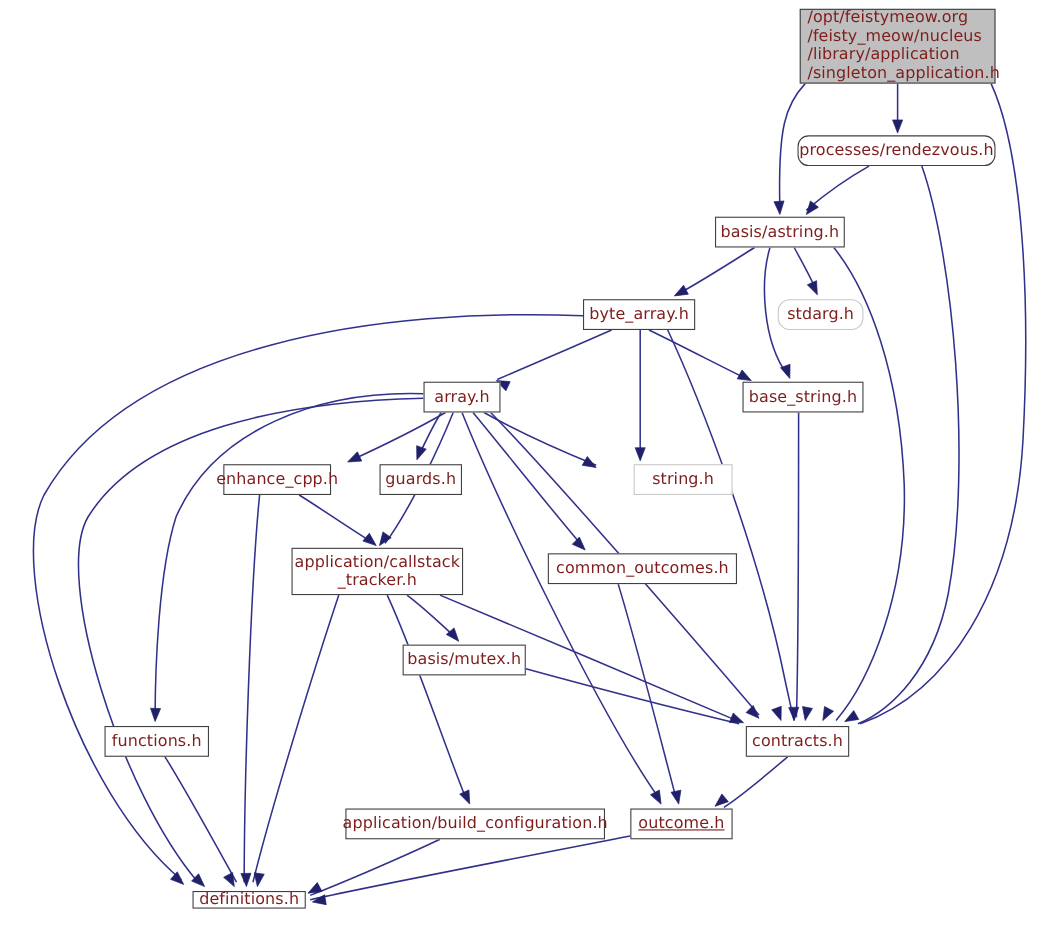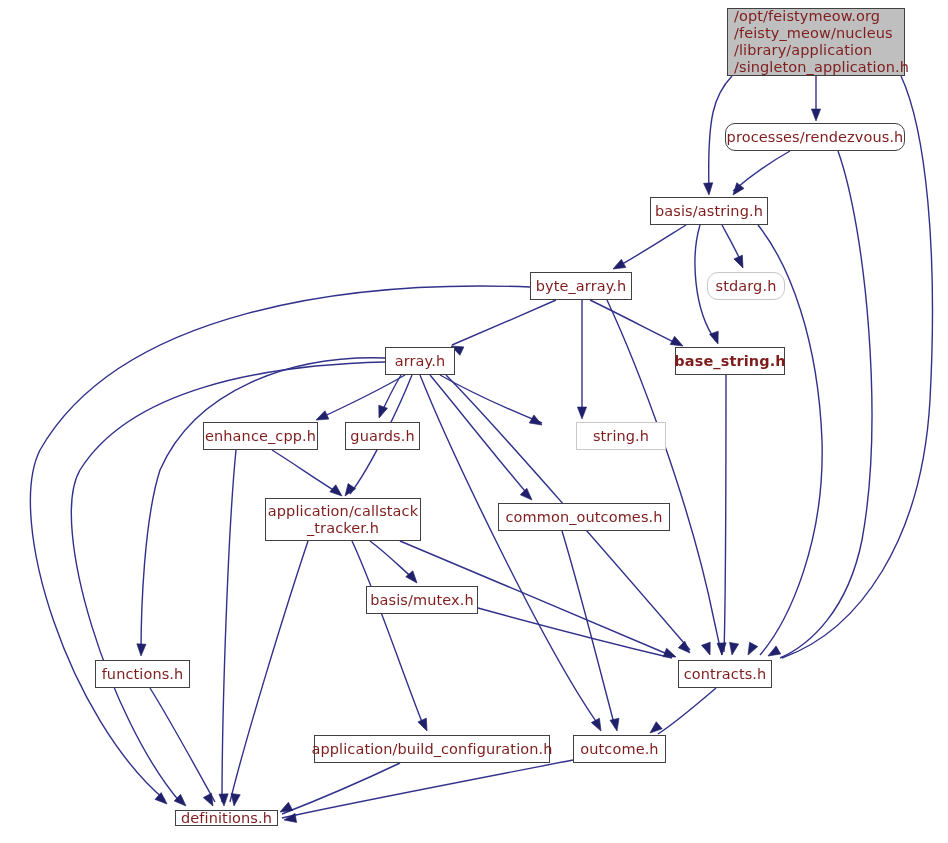--- a/index.html
+++ b/index.html
@@ -140,28 +140,28 @@
   </svg>
   <div id="nodes-layer">
       <div class="node-box root" style="left: 727px; top: 8px; width: 178px; height: 68px;">/opt/feistymeow.org
 /feisty_meow/nucleus
 /library/application
 /singleton_application.h</div>
       <div class="node-box" style="left: 725px; top: 123px; width: 180px; height: 28px; border-radius: 10px;">processes/rendezvous.h</div>
       <div class="node-box" style="left: 650px; top: 197px; width: 118px; height: 28px;">basis/astring.h</div>
       <div class="node-box" style="left: 530px; top: 272px; width: 102px; height: 28px;">byte_array.h</div>
       <div class="node-box sys" style="left: 707px; top: 272px; width: 78px; height: 28px; border-radius: 11px;">stdarg.h</div>
-      <div class="node-box" style="left: 675px; top: 347px; width: 110px; height: 28px; font-weight: bold;">base_string.h</div>
+      <div class="node-box" style="left: 675px; top: 347px; width: 110px; height: 28px;">base_string.h</div>
       <div class="node-box" style="left: 385px; top: 347px; width: 70px; height: 28px;">array.h</div>
-      <div class="node-box" style="left: 203px; top: 422px; width: 115px; height: 28px;">enhance_cpp.h</div>
+      <div class="node-box" style="left: 203px; top: 422px; width: 98px; height: 28px;">enhance_cpp.h</div>
       <div class="node-box" style="left: 345px; top: 422px; width: 75px; height: 28px;">guards.h</div>
       <div class="node-box sys" style="left: 576px; top: 422px; width: 90px; height: 28px;">string.h</div>
       <div class="node-box" style="left: 265px; top: 498px; width: 156px; height: 43px;">application/callstack
 _tracker.h</div>
       <div class="node-box" style="left: 498px; top: 503px; width: 172px; height: 28px; text-align: center;">common_outcomes.h</div>
       <div class="node-box" style="left: 366px; top: 586px; width: 112px; height: 28px;">basis/mutex.h</div>
       <div class="node-box" style="left: 95px; top: 660px; width: 95px; height: 28px;">functions.h</div>
       <div class="node-box" style="left: 678px; top: 660px; width: 94px; height: 28px;">contracts.h</div>
       <div class="node-box" style="left: 314px; top: 735px; width: 236px; height: 28px;">application/build_configuration.h</div>
-      <div class="node-box" style="left: 573px; top: 735px; width: 93px; height: 28px;">outcome.h</div>
+      <div class="node-box" style="left: 573px; top: 735px; width: 93px; height: 28px; text-decoration: underline;">outcome.h</div>
       <div class="node-box" style="left: 175px; top: 810px; width: 103px; height: 16px;">definitions.h</div>
     </div>
 </div>
 
 </body></html>

